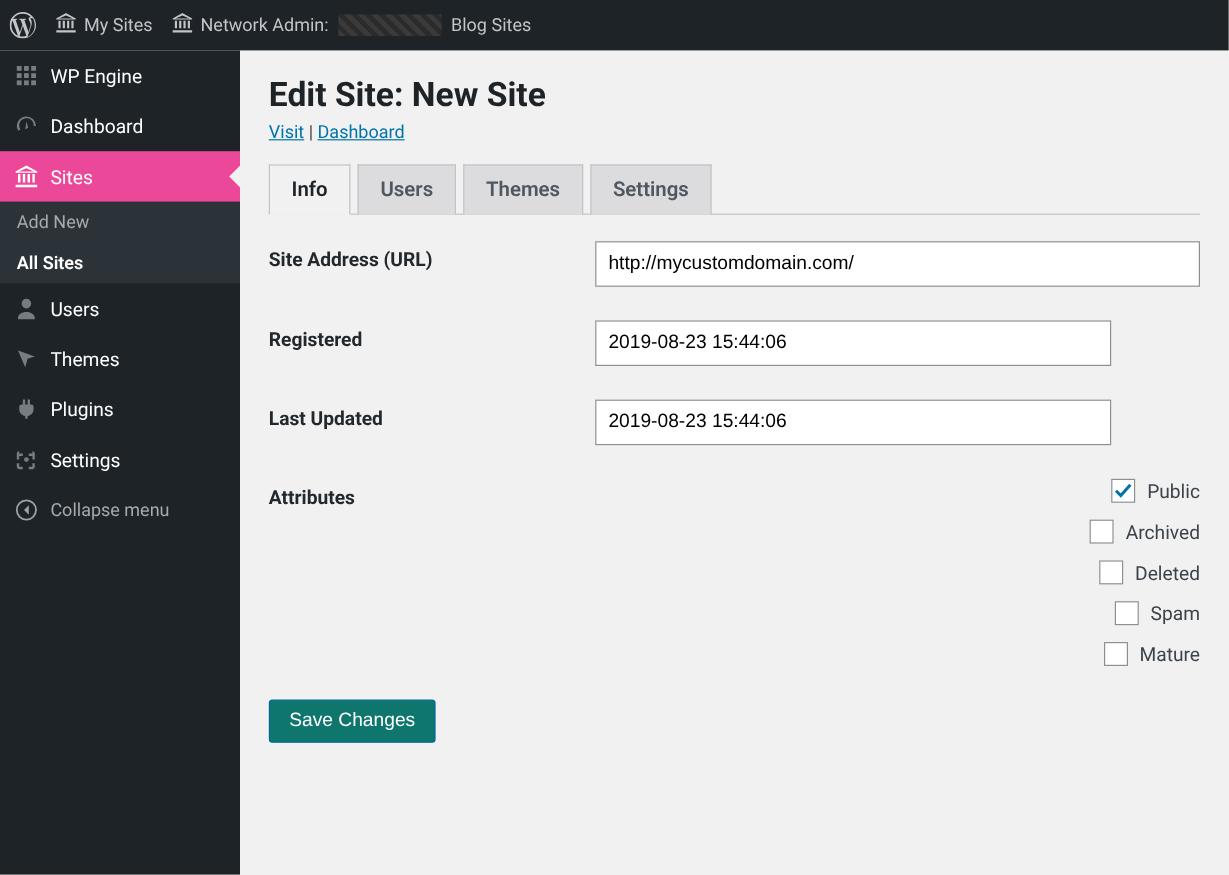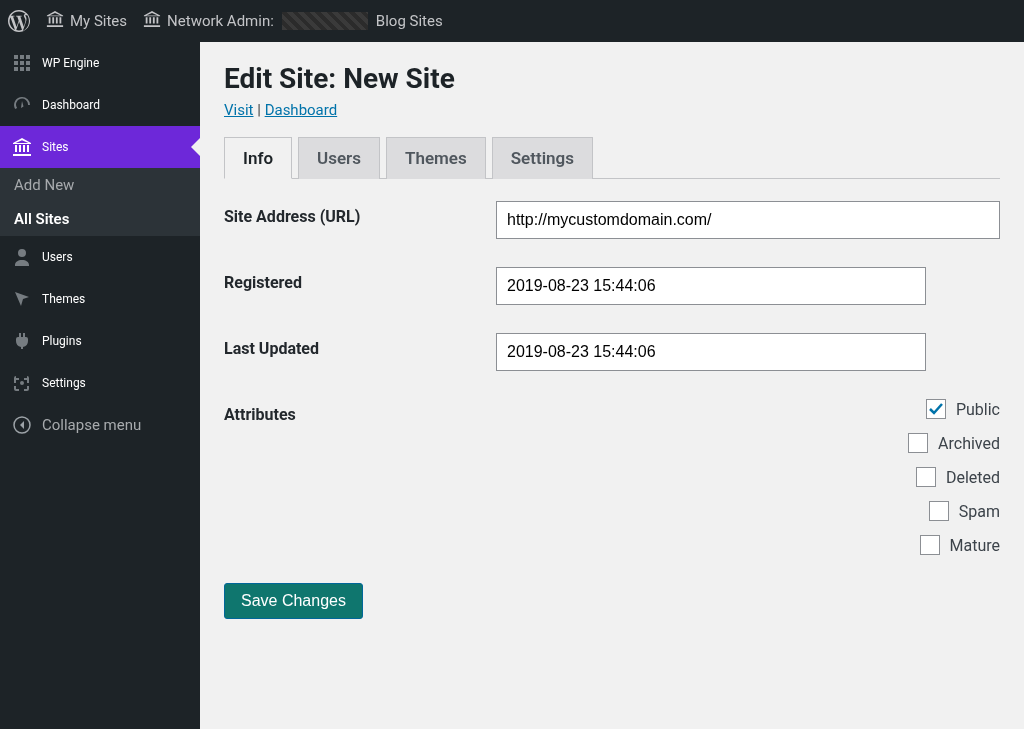--- a/index.html
+++ b/index.html
@@ -6,23 +6,23 @@
     body { font-family: -apple-system, BlinkMacSystemFont, "Segoe UI", Roboto, sans-serif; font-size: 14px; background: #f1f1f1; color: #444; }
     
     .adminbar { height: 42px; background: #1d2327; color: #c3c4c7; display: flex; align-items: center; padding: 16px 8px; gap: 16px; font-size: 15px; }
     .adminbar .ab-item { display: flex; align-items: center; gap: 6px; cursor: pointer; color:#c3c4c7; }
     .wp-logo-svg { width:22px; height:22px; }
     .ab-icon svg { width:18px; height:18px; }
     .redact { display:inline-block; width:86px; height:18px; background: repeating-linear-gradient(45deg,#3a3a3a,#3a3a3a 4px,#2b2b2b 4px,#2b2b2b 8px); vertical-align:middle; margin:0 2px; }
     
     .wrap { display:flex; height: calc(729px - 42px); }
     .sidebar { width: 200px; background:#1d2327; color:#fff; }
-    .menu-item { display:flex; align-items:center; height:42px; padding:0 12px; gap:10px; cursor:pointer; color:#fff; font-size:12px; }
+    .menu-item { display:flex; align-items:center; height:42px; padding:0 12px; gap:10px; cursor:pointer; color:#fff; font-size:16px; }
     .menu-item svg { width:20px; height:20px; opacity:0.7; }
-    .menu-item.current { background:#6d28d9; color:#fff; position:relative; }
+    .menu-item.current { background:#ec4899; color:#fff; position:relative; }
     .menu-item.current svg { opacity:1; }
     .menu-item.current::after { content:""; position:absolute; right:-1px; top:50%; transform:translateY(-50%); width:0; height:0; border-top:10px solid transparent; border-bottom:10px solid transparent; border-right:10px solid #f1f1f1; }
     .submenu { background:#2c3338; }
     .submenu .sub { padding:8px 14px; color:#a7aaad; cursor:pointer; font-size:15px; }
     .submenu .sub.current { color:#fff; font-weight:600; }
     .menu-collapse { display:flex; align-items:center; height:42px; padding:0 12px; gap:10px; color:#a7aaad; cursor:pointer; font-size:15px; }
     .menu-collapse svg { width:20px; height:20px; transform:rotate(180deg); }
     
     .content { flex:1; padding: 20px 24px; overflow:auto; }
     h1.page-title { font-size:28px; font-weight:700; color:#1d2327; margin-bottom:6px; }

